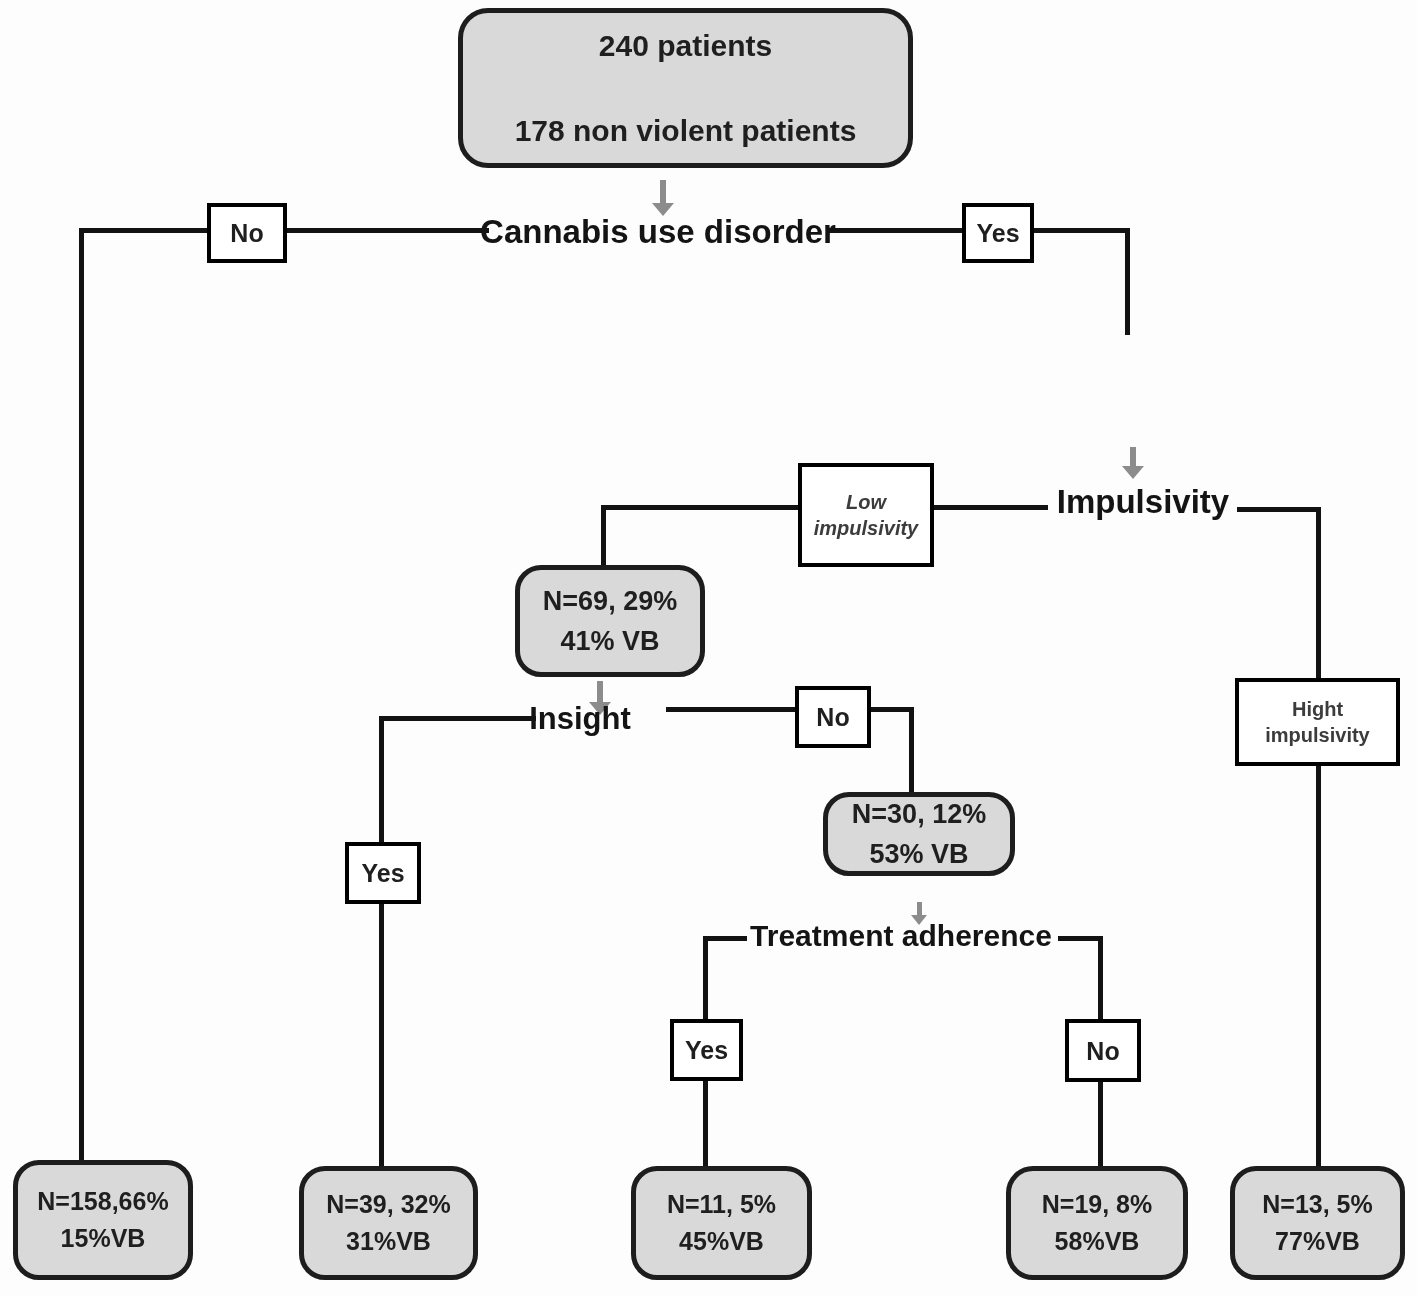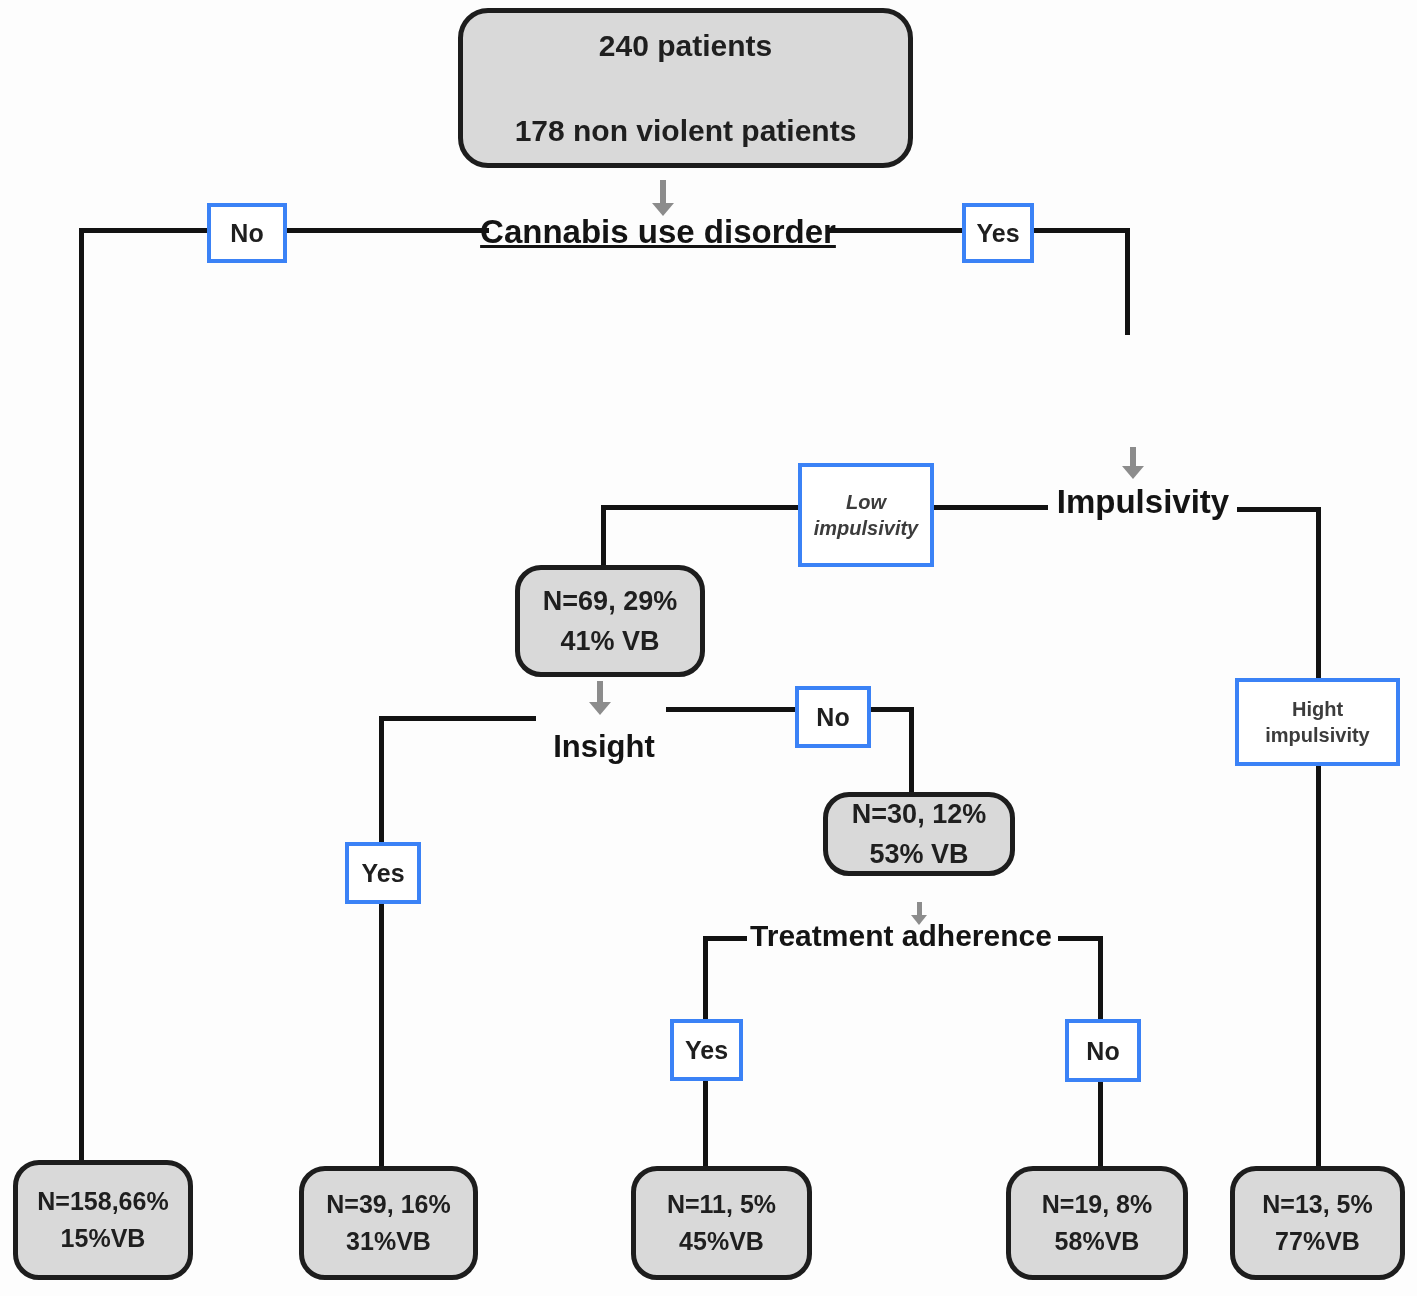--- a/index.html
+++ b/index.html
@@ -12,21 +12,21 @@
     position:absolute;background:#d9d9d9;border:5px solid #1d1d1d;border-radius:26px;
     display:flex;flex-direction:column;align-items:center;justify-content:center;
     text-align:center;color:#1f1f1f;font-weight:bold;box-sizing:border-box;z-index:2;
     line-height:1.5;
   }
   .node.root{border-radius:30px;font-size:30px;gap:40px;}
   .node.mid{font-size:27px;}
   .node.leaf{font-size:25px;}
   
   .tag{
-    position:absolute;background:#ffffff;border:4px solid #3b82f6;
+    position:absolute;background:#ffffff;border:4px solid #000000;
     display:flex;flex-direction:column;align-items:center;justify-content:center;
     text-align:center;color:#1f1f1f;font-weight:bold;box-sizing:border-box;z-index:3;
     font-size:25px;line-height:1.2;
   }
   .tag.small{font-weight:600;color:#3c3c3c;font-size:20px;line-height:1.3;}
   
   .decision{
     position:absolute;font-weight:bold;color:#141414;z-index:3;text-align:center;
     white-space:nowrap;
   }
@@ -86,23 +86,23 @@
   <div class="arrow sm" style="left:911px;top:902px;">
     <div class="shaft" style="height:13px;"></div>
       <div class="head"></div>
   </div>
 
   <div class="node root" style="left:458px;top:8px;width:455px;height:160px;">
     <div>240 patients</div>
     <div>178 non violent patients</div>
   </div>
 
-  <div class="decision" style="left:478px;top:213px;width:360px;font-size:33px;text-decoration:underline;">Cannabis use disorder</div>
+  <div class="decision" style="left:478px;top:213px;width:360px;font-size:33px;">Cannabis use disorder</div>
   <div class="decision" style="left:1043px;top:483px;width:200px;font-size:33px;">Impulsivity</div>
-  <div class="decision" style="left:534px;top:701px;width:140px;font-size:31px;margin-top:28px;">Insight</div>
+  <div class="decision" style="left:510px;top:701px;width:140px;font-size:31px;">Insight</div>
   <div class="decision" style="left:741px;top:919px;width:320px;font-size:30px;">Treatment adherence</div>
 
   <div class="tag" style="left:207px;top:203px;width:80px;height:60px;">
     <div>No</div>
   </div>
   <div class="tag" style="left:962px;top:203px;width:72px;height:60px;">
     <div>Yes</div>
   </div>
   <div class="tag small" style="left:798px;top:463px;width:136px;height:104px;font-style:italic;">
     <div>Low</div>
@@ -132,21 +132,21 @@
   <div class="node mid" style="left:823px;top:792px;width:192px;height:84px;">
     <div>N=30, 12%</div>
     <div>53% VB</div>
   </div>
 
   <div class="node leaf" style="left:13px;top:1160px;width:180px;height:120px;">
     <div>N=158,66%</div>
     <div>15%VB</div>
   </div>
   <div class="node leaf" style="left:299px;top:1166px;width:179px;height:114px;">
-    <div>N=39, 16%</div>
+    <div>N=39, 32%</div>
     <div>31%VB</div>
   </div>
   <div class="node leaf" style="left:631px;top:1166px;width:181px;height:114px;">
     <div>N=11, 5%</div>
     <div>45%VB</div>
   </div>
   <div class="node leaf" style="left:1006px;top:1166px;width:182px;height:114px;border-radius:27px;">
     <div>N=19, 8%</div>
     <div>58%VB</div>
   </div>

